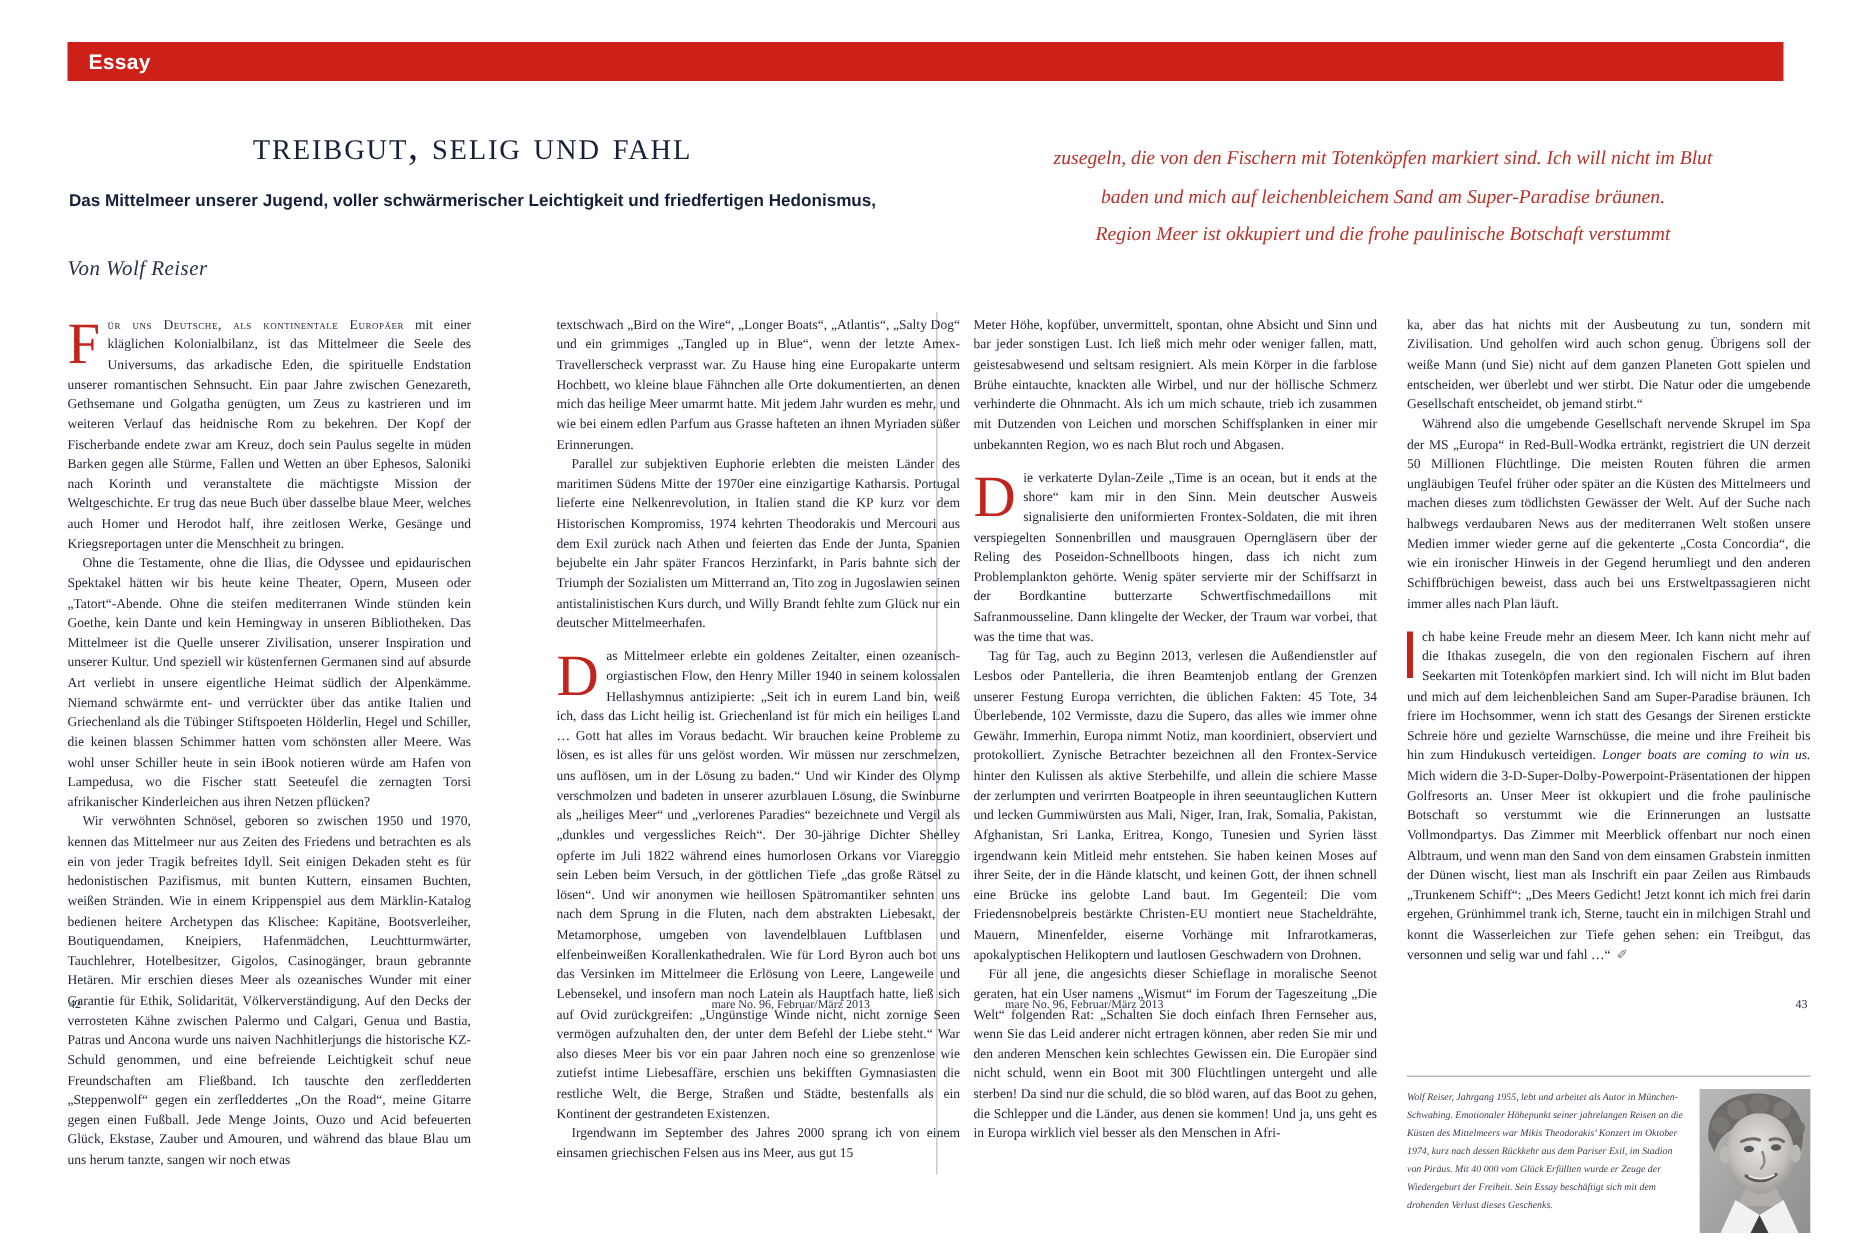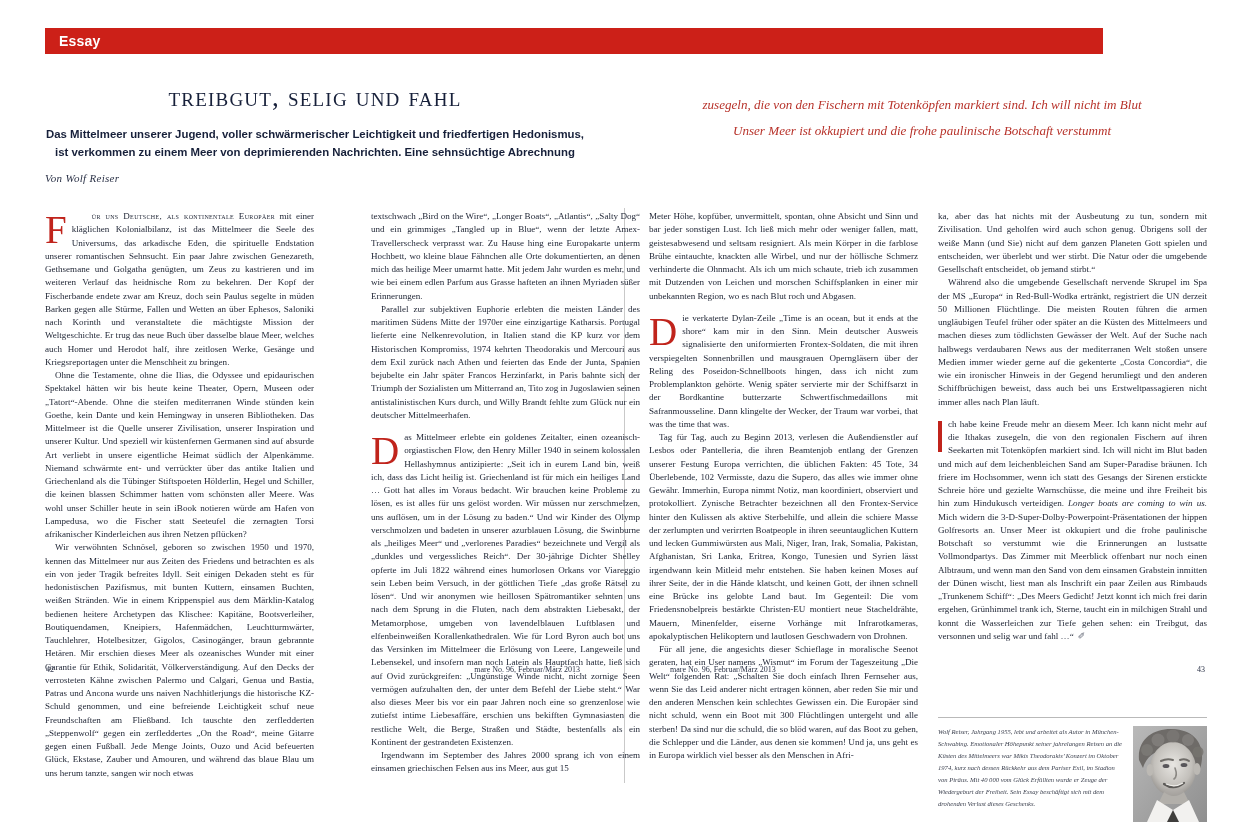--- a/index.html
+++ b/index.html
@@ -13,21 +13,21 @@
     position: relative;
     width: 1250px; height: 833px;
     background: #fff;
     overflow: hidden;
   }
 
   
   .banner {
     position: absolute;
     left: 45px; top: 28px;
-    width: 1058px; height: 26px;
+    width: 1144px; height: 26px;
     background: #cc2018;
   }
   .banner-label {
     position: absolute;
     left: 14px; top: 50%;
     transform: translateY(-52%);
     color: #ffffff;
     font-family: "Liberation Sans", sans-serif;
     font-weight: bold;
     font-size: 14px;
@@ -73,21 +73,21 @@
     font-size: 11.4px;
     line-height: 1.55;
     color: #17203a;
     margin: 0;
   }
   .byline {
     position: absolute;
     left: 45px; top: 172px;
     font-family: "Liberation Serif", serif;
     font-style: italic;
-    font-size: 11px;
+    font-size: 14px;
     color: #2b3247;
     letter-spacing: 0.3px;
   }
 
   
   .pullquote {
     position: absolute;
     left: 648px; top: 92px;
     width: 548px;
     text-align: center;
@@ -130,21 +130,21 @@
     padding: 3px 5px 0 0;
     margin-top: 2px;
   }
   .dropbar {
     float: left;
     width: 4px;
     height: 31px;
     background: #c0241c;
     margin: 3px 6px 0 0;
   }
-  .smallcaps-lead { font-variant: small-caps; letter-spacing: 0.35px; margin-left: 20px; }
+  .smallcaps-lead { font-variant: small-caps; letter-spacing: 0.35px; }
   .ital { font-style: italic; }
   .endmark {
     display: inline-block;
     margin-left: 4px;
     color: #6a6f7c;
     font-size: 9px;
   }
 
   
   .bio-rule {
@@ -201,21 +201,20 @@
     <span class="banner-label">Essay</span>
   </div>
 
   <div class="gutter-rule"></div>
 
   <div class="page page-left">
 
     <div class="head-block">
       <h1 class="headline">Treibgut, selig und fahl</h1>
       <p class="deck">Das Mittelmeer unserer Jugend, voller schwärmerischer Leichtigkeit und friedfertigen Hedonismus,</p>
-      <p class="deck">ist verkommen zu einem Meer von deprimierenden Nachrichten. Eine sehnsüchtige Abrechnung</p>
     </div>
 
     <div class="byline">Von Wolf Reiser</div>
 
     <div class="col" id="col1">
       <p class="noindent"><span class="dropcap">F</span><span class="smallcaps-lead">ür uns Deutsche, als kontinentale Europäer</span><span> mit einer kläglichen Kolonialbilanz, ist das Mittelmeer die Seele des Universums, das arkadische Eden, die spirituelle Endstation unserer romantischen Sehnsucht. Ein paar Jahre zwischen Genezareth, Gethsemane und Golgatha genügten, um Zeus zu kastrieren und im weiteren Verlauf das heidnische Rom zu bekehren. Der Kopf der Fischerbande endete zwar am Kreuz, doch sein Paulus segelte in müden Barken gegen alle Stürme, Fallen und Wetten an über Ephesos, Saloniki nach Korinth und veranstaltete die mächtigste Mission der Weltgeschichte. Er trug das neue Buch über dasselbe blaue Meer, welches auch Homer und Herodot half, ihre zeitlosen Werke, Gesänge und Kriegsreportagen unter die Menschheit zu bringen.</span></p>
       <p>Ohne die Testamente, ohne die Ilias, die Odyssee und epidaurischen Spektakel hätten wir bis heute keine Theater, Opern, Museen oder „Tatort“-Abende. Ohne die steifen mediterranen Winde stünden kein Goethe, kein Dante und kein Hemingway in unseren Bibliotheken. Das Mittelmeer ist die Quelle unserer Zivilisation, unserer Inspiration und unserer Kultur. Und speziell wir küstenfernen Germanen sind auf absurde Art verliebt in unsere eigentliche Heimat südlich der Alpenkämme. Niemand schwärmte ent- und verrückter über das antike Italien und Griechenland als die Tübinger Stiftspoeten Hölderlin, Hegel und Schiller, die keinen blassen Schimmer hatten vom schönsten aller Meere. Was wohl unser Schiller heute in sein iBook notieren würde am Hafen von Lampedusa, wo die Fischer statt Seeteufel die zernagten Torsi afrikanischer Kinderleichen aus ihren Netzen pflücken?</p>
       <p>Wir verwöhnten Schnösel, geboren so zwischen 1950 und 1970, kennen das Mittelmeer nur aus Zeiten des Friedens und betrachten es als ein von jeder Tragik befreites Idyll. Seit einigen Dekaden steht es für hedonistischen Pazifismus, mit bunten Kuttern, einsamen Buchten, weißen Stränden. Wie in einem Krippenspiel aus dem Märklin-Katalog bedienen heitere Archetypen das Klischee: Kapitäne, Bootsverleiher, Boutiquendamen, Kneipiers, Hafenmädchen, Leuchtturmwärter, Tauchlehrer, Hotelbesitzer, Gigolos, Casinogänger, braun gebrannte Hetären. Mir erschien dieses Meer als ozeanisches Wunder mit einer Garantie für Ethik, Solidarität, Völkerverständigung. Auf den Decks der verrosteten Kähne zwischen Palermo und Calgari, Genua und Bastia, Patras und Ancona wurde uns naiven Nachhitlerjungs die historische KZ-Schuld genommen, und eine befreiende Leichtigkeit schuf neue Freundschaften am Fließband. Ich tauschte den zerfledderten „Steppenwolf“ gegen ein zerfleddertes „On the Road“, meine Gitarre gegen einen Fußball. Jede Menge Joints, Ouzo und Acid befeuerten Glück, Ekstase, Zauber und Amouren, und während das blaue Blau um uns herum tanzte, sangen wir noch etwas</p>
     </div>
 
@@ -227,21 +226,22 @@
     </div>
 
     <div class="folio folio-num-left">42</div>
     <div class="folio folio-src-left">mare No. 96, Februar/März 2013</div>
   </div>
 
   <div class="page page-right">
 
     <div class="pullquote" style="left:23px;">
       <div>zusegeln, die von den Fischern mit Totenköpfen markiert sind. Ich will nicht im Blut</div>
-      <div>Unser Meer ist okkupiert und die frohe paulinische Botschaft verstummt</div>
+      <div>baden und mich auf leichenbleichem Sand am Super-Paradise bräunen.</div>
+      <div>Region Meer ist okkupiert und die frohe paulinische Botschaft verstummt</div>
     </div>
 
     <div class="col" id="col3" style="left:24px;">
       <p class="noindent">Meter Höhe, kopfüber, unvermittelt, spontan, ohne Absicht und Sinn und bar jeder sonstigen Lust. Ich ließ mich mehr oder weniger fallen, matt, geistesabwesend und seltsam resigniert. Als mein Körper in die farblose Brühe eintauchte, knackten alle Wirbel, und nur der höllische Schmerz verhinderte die Ohnmacht. Als ich um mich schaute, trieb ich zusammen mit Dutzenden von Leichen und morschen Schiffsplanken in einer mir unbekannten Region, wo es nach Blut roch und Abgasen.</p>
       <p class="noindent spaced"><span class="dropcap">D</span><span>ie verkaterte Dylan-Zeile „Time is an ocean, but it ends at the shore“ kam mir in den Sinn. Mein deutscher Ausweis signalisierte den uniformierten Frontex-Soldaten, die mit ihren verspiegelten Sonnenbrillen und mausgrauen Operngläsern über der Reling des Poseidon-Schnellboots hingen, dass ich nicht zum Problemplankton gehörte. Wenig später servierte mir der Schiffsarzt in der Bordkantine butterzarte Schwertfischmedaillons mit Safranmousseline. Dann klingelte der Wecker, der Traum war vorbei, that was the time that was.</span></p>
       <p>Tag für Tag, auch zu Beginn 2013, verlesen die Außendienstler auf Lesbos oder Pantelleria, die ihren Beamtenjob entlang der Grenzen unserer Festung Europa verrichten, die üblichen Fakten: 45 Tote, 34 Überlebende, 102 Vermisste, dazu die Supero, das alles wie immer ohne Gewähr. Immerhin, Europa nimmt Notiz, man koordiniert, observiert und protokolliert. Zynische Betrachter bezeichnen all den Frontex-Service hinter den Kulissen als aktive Sterbehilfe, und allein die schiere Masse der zerlumpten und verirrten Boatpeople in ihren seeuntauglichen Kuttern und lecken Gummiwürsten aus Mali, Niger, Iran, Irak, Somalia, Pakistan, Afghanistan, Sri Lanka, Eritrea, Kongo, Tunesien und Syrien lässt irgendwann kein Mitleid mehr entstehen. Sie haben keinen Moses auf ihrer Seite, der in die Hände klatscht, und keinen Gott, der ihnen schnell eine Brücke ins gelobte Land baut. Im Gegenteil: Die vom Friedensnobelpreis bestärkte Christen-EU montiert neue Stacheldrähte, Mauern, Minenfelder, eiserne Vorhänge mit Infrarotkameras, apokalyptischen Helikoptern und lautlosen Geschwadern von Drohnen.</p>
       <p>Für all jene, die angesichts dieser Schieflage in moralische Seenot geraten, hat ein User namens „Wismut“ im Forum der Tageszeitung „Die Welt“ folgenden Rat: „Schalten Sie doch einfach Ihren Fernseher aus, wenn Sie das Leid anderer nicht ertragen können, aber reden Sie mir und den anderen Menschen kein schlechtes Gewissen ein. Die Europäer sind nicht schuld, wenn ein Boot mit 300 Flüchtlingen untergeht und alle sterben! Da sind nur die schuld, die so blöd waren, auf das Boot zu gehen, die Schlepper und die Länder, aus denen sie kommen! Und ja, uns geht es in Europa wirklich viel besser als den Menschen in Afri-</p>
     </div>
 
     <div class="col" id="col4" style="left:313px;">

